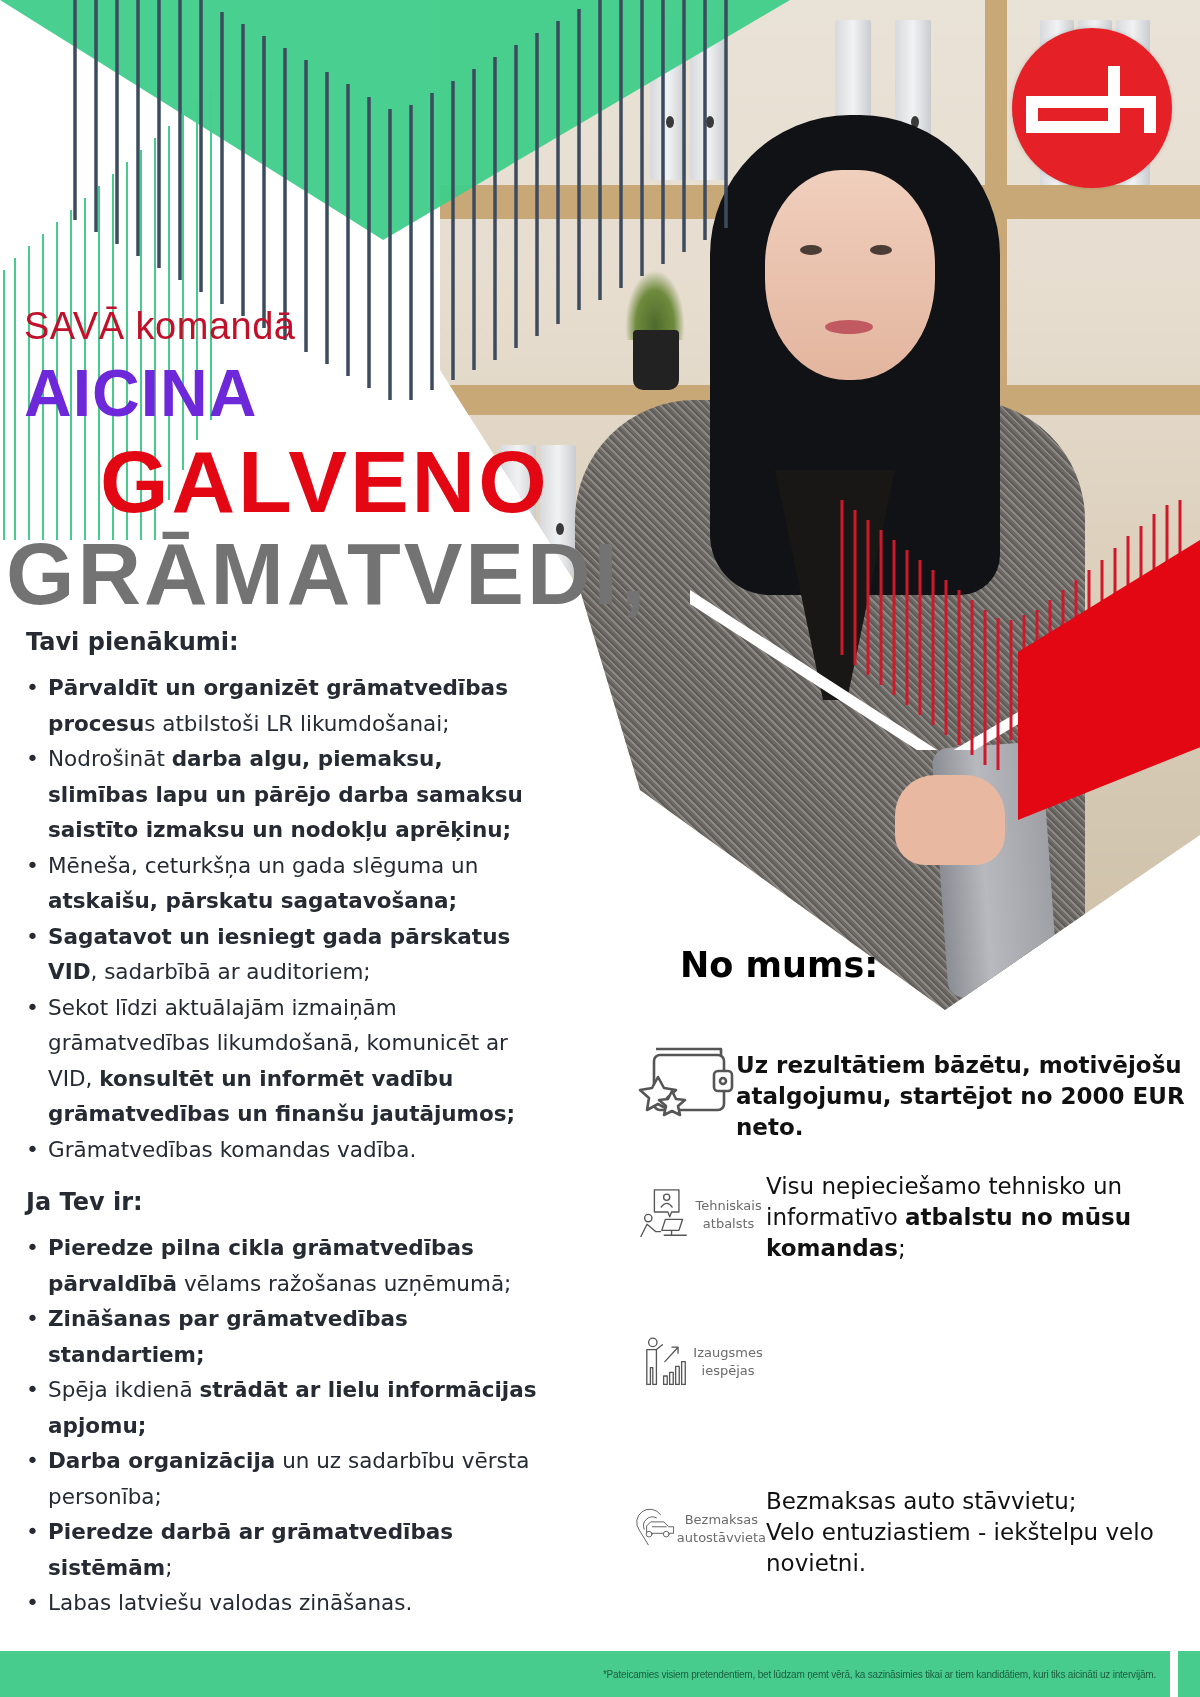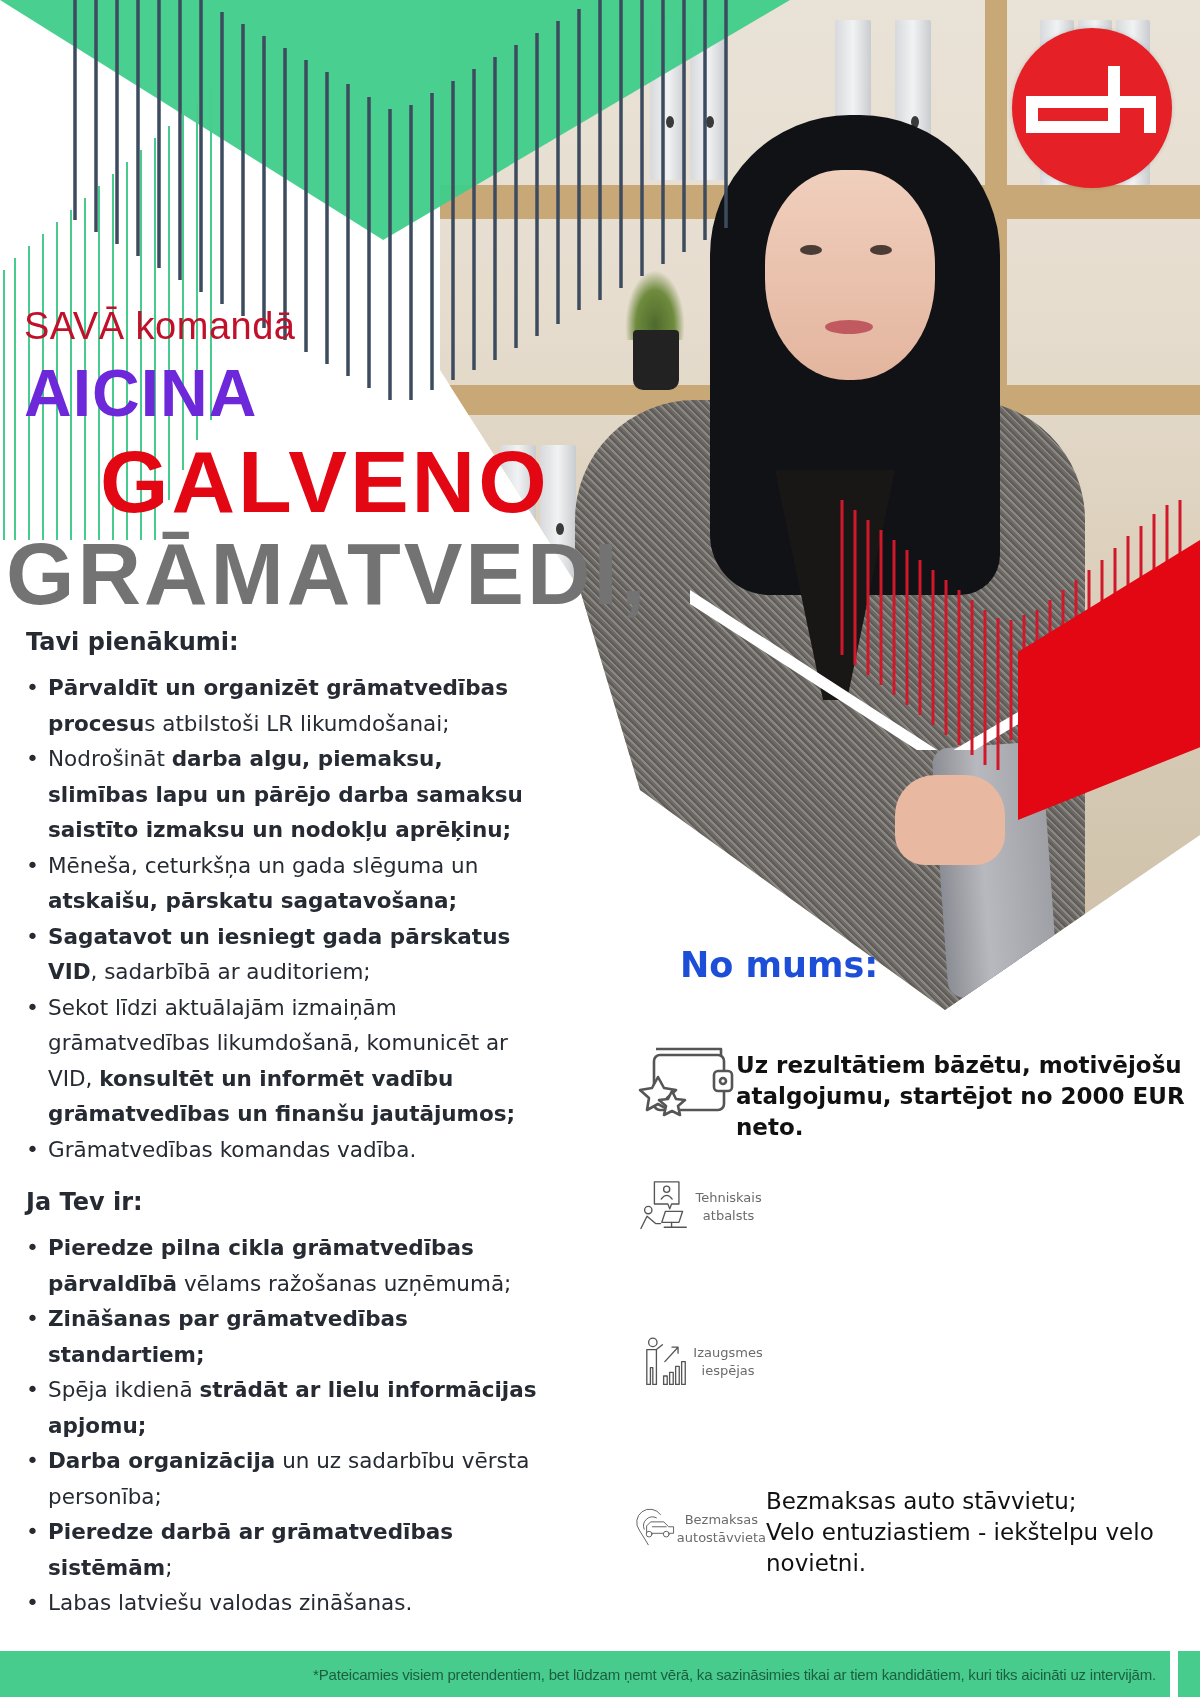--- a/index.html
+++ b/index.html
@@ -68,32 +68,32 @@
 
   
   .section-head { position:absolute; font-size:24px; font-weight:700; color:#262b33; }
   .bullets { position:absolute; left:24px; width:520px; list-style:none; font-size:21.5px; line-height:35.5px; color:#262b33; }
   .bullets li { position:relative; padding-left:24px; }
   .bullets li::before { content:"\2022"; position:absolute; left:2px; top:0; font-size:22px; }
   .bullets b { font-weight:700; }
   .bullets span.n { font-weight:400; }
 
   
-  .benefits-head { position:absolute; left:680px; top:945px; font-size:35px; font-weight:700; color:#1d4ed8; }
+  .benefits-head { position:absolute; left:680px; top:945px; font-size:35px; font-weight:700; color:#000000; }
   .benefit { position:absolute; left:636px; width:560px; display:flex; }
   .benefit .icon-col { width:130px; display:flex; flex-direction:row; align-items:center; }
   .benefit .icon-col svg { display:block; }
   .benefit .cap { font-size:13px; line-height:18px; color:#6b6b6b; text-align:center; margin-top:2px; }
   .benefit .txt { font-size:23px; line-height:31px; color:#111; padding-top:8px; }
   .benefit .txt b { font-weight:700; }
 
   
   .footer { position:absolute; left:0; top:1651px; width:1170px; height:46px; background:#47cc8e;
     display:flex; align-items:center; justify-content:flex-end; padding-right:14px; }
-  .footer span { font-family:"Liberation Sans", sans-serif; font-size:15px; color:#1c5e3f; letter-spacing:-0.2px; }
+  .footer span { font-family:"Liberation Sans", sans-serif; font-size:10px; color:#1c5e3f; letter-spacing:-0.2px; }
   .footer-tab { position:absolute; left:1178px; top:1651px; width:22px; height:46px; background:#47cc8e; }
 </style>
 </head>
 <body>
 
 <div class="photo">
   <div class="shelf" style="left:0;top:185px;width:760px;height:34px;"></div>
   <div class="shelf" style="left:0;top:385px;width:760px;height:30px;"></div>
   <div class="shelf" style="left:545px;top:0;width:22px;height:420px;"></div>
   <div class="binder" style="left:210px;top:20px;width:36px;height:160px;"></div>
@@ -269,20 +269,21 @@
         <circle cx="50" cy="16" r="5"></circle>
         <path d="M41 32 q9 -12 18 0"></path>
         <circle cx="20" cy="50" r="6"></circle>
         <path d="M8 80 L18 60 L32 72 H40"></path>
         <path d="M48 52 H76 L70 70 H42 Z"></path>
         <path d="M58 70 V78 M46 78 H82"></path>
       </g>
     </svg>
     <div class="cap">Tehniskais atbalsts</div>
   </div>
+  <div class="txt"><span>Visu nepieciešamo tehnisko un informatīvo </span><b>atbalstu no mūsu komandas</b><span>;</span></div>
 </div>
 
 <div class="benefit" style="top:1320px;">
   <div class="icon-col">
     <svg width="90" height="82" viewBox="0 0 90 82">
       <g fill="none" stroke="#555" stroke-width="2.2" stroke-linejoin="round" stroke-linecap="round">
         <circle cx="28" cy="10" r="7"></circle>
         <path d="M18 22 H34 L44 14 M18 22 V48 M34 22 V80 H28 V52 H24 V80 H18 V48"></path>
         <path d="M48 42 L70 18 M60 18 H70 V28"></path>
         <rect x="46" y="66" width="6" height="14"></rect>

